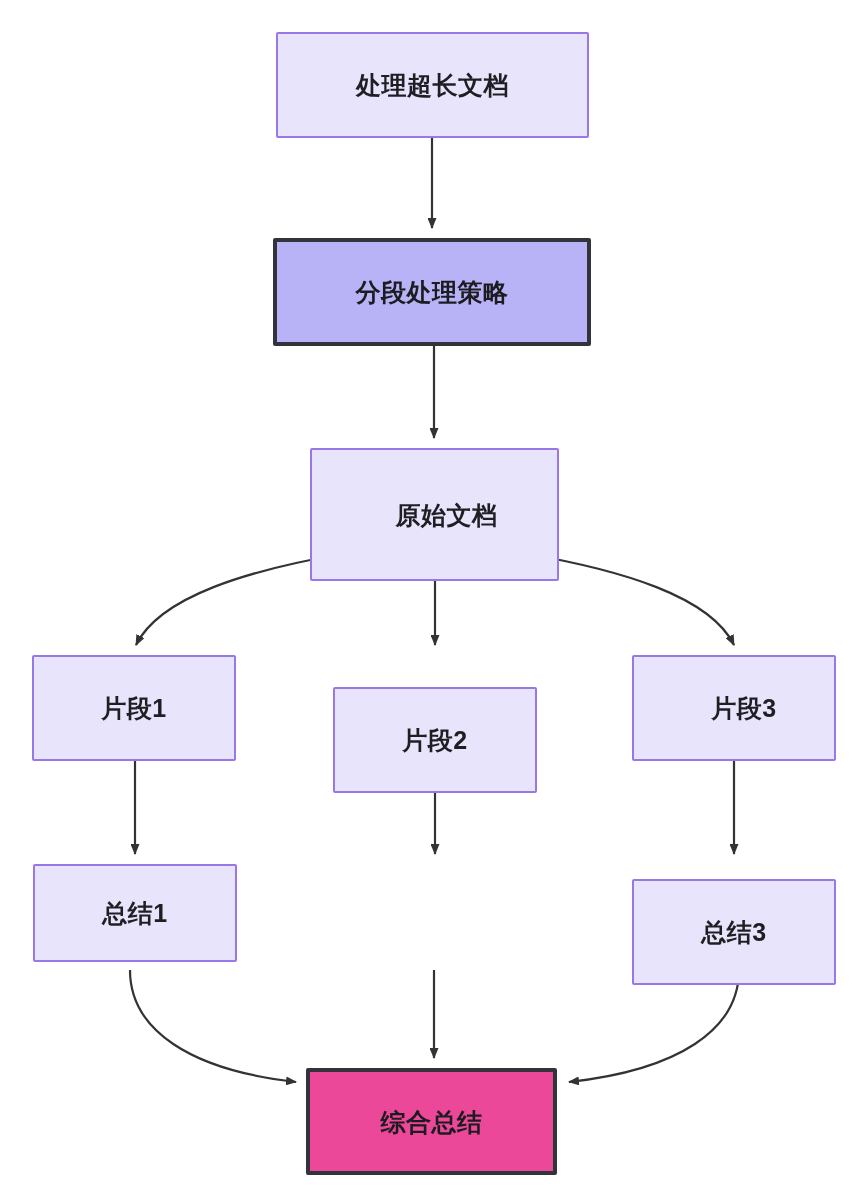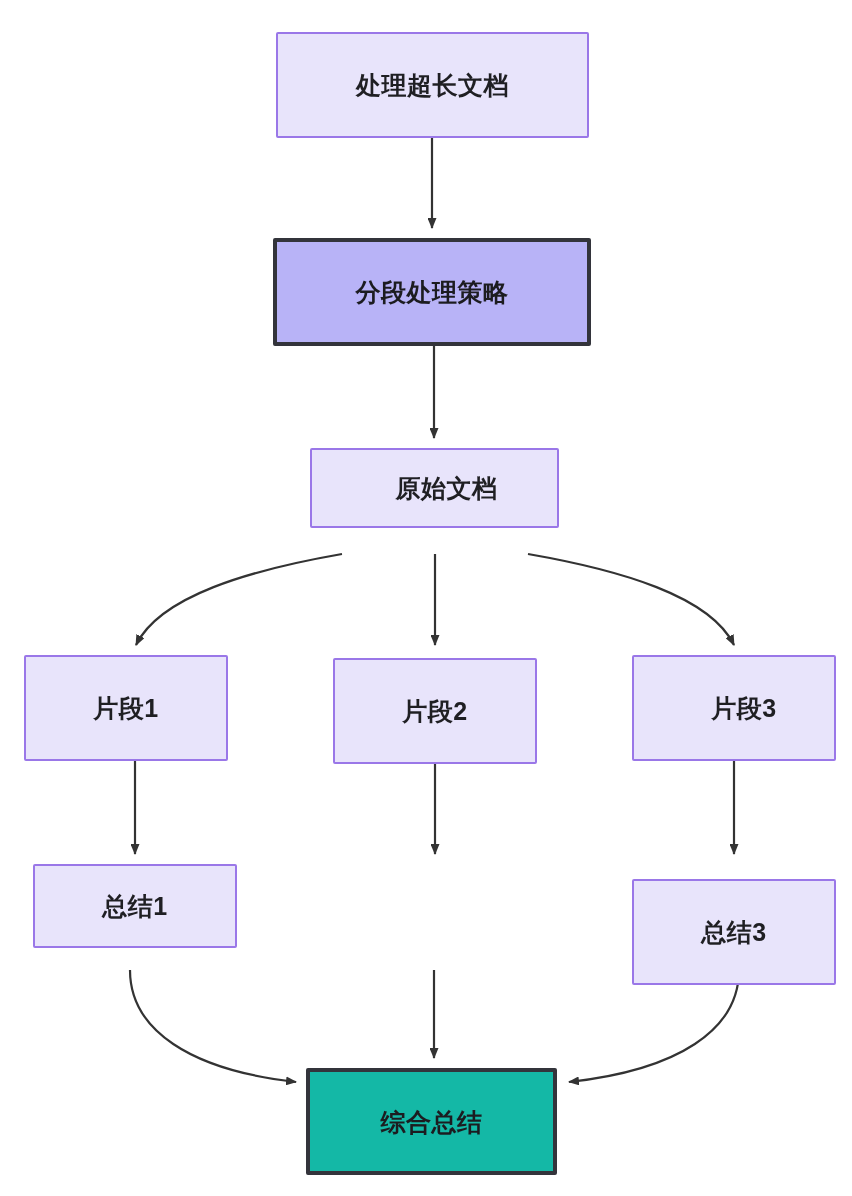--- a/index.html
+++ b/index.html
@@ -50,21 +50,21 @@
     border-radius: 2px;
   }
   
   .node.emphasis-purple {
     background: #b8b3f7;
     border: 4px solid #33343b;
     border-radius: 2px;
   }
   
   .node.emphasis-green {
-    background: #14b8a6;
+    background: #ec4899;
     border: 4px solid #33343b;
     border-radius: 2px;
   }
   .node.emphasis-purple .node-label,
   .node.emphasis-green .node-label {
     color: #1c1c20;
   }
 </style>
 </head>
 <body>
@@ -102,37 +102,37 @@
   </svg>
 
   <div class="node lavender" style="left: 276px; top: 32px; width: 313px; height: 106px;">
     <span class="node-label">处理超长文档</span>
   </div>
 
   <div class="node emphasis-purple" style="left: 273px; top: 238px; width: 318px; height: 108px;">
     <span class="node-label">分段处理策略</span>
   </div>
 
-  <div class="node lavender" style="left: 310px; top: 448px; width: 249px; height: 80px; padding-left: 24px;">
+  <div class="node lavender" style="left: 310px; top: 448px; width: 249px; height: 133px; padding-left: 24px;">
     <span class="node-label">原始文档</span>
   </div>
 
-  <div class="node lavender" style="left: 24px; top: 655px; width: 204px; height: 106px;">
+  <div class="node lavender" style="left: 32px; top: 655px; width: 204px; height: 106px;">
     <span class="node-label">片段1</span>
   </div>
 
-  <div class="node lavender" style="left: 333px; top: 658px; width: 204px; height: 106px;">
+  <div class="node lavender" style="left: 333px; top: 687px; width: 204px; height: 106px;">
     <span class="node-label">片段2</span>
   </div>
 
   <div class="node lavender" style="left: 632px; top: 655px; width: 204px; height: 106px; padding-left: 20px;">
     <span class="node-label">片段3</span>
   </div>
 
-  <div class="node lavender" style="left: 33px; top: 864px; width: 204px; height: 84px; text-align: right;">
+  <div class="node lavender" style="left: 33px; top: 864px; width: 204px; height: 98px; text-align: right;">
     <span class="node-label">总结1</span>
   </div>
 
 
   <div class="node lavender" style="left: 632px; top: 864px; width: 204px; height: 106px; margin-top: 15px;">
     <span class="node-label">总结3</span>
   </div>
 
   <div class="node emphasis-green" style="left: 306px; top: 1068px; width: 251px; height: 107px;">
     <span class="node-label">综合总结</span>

